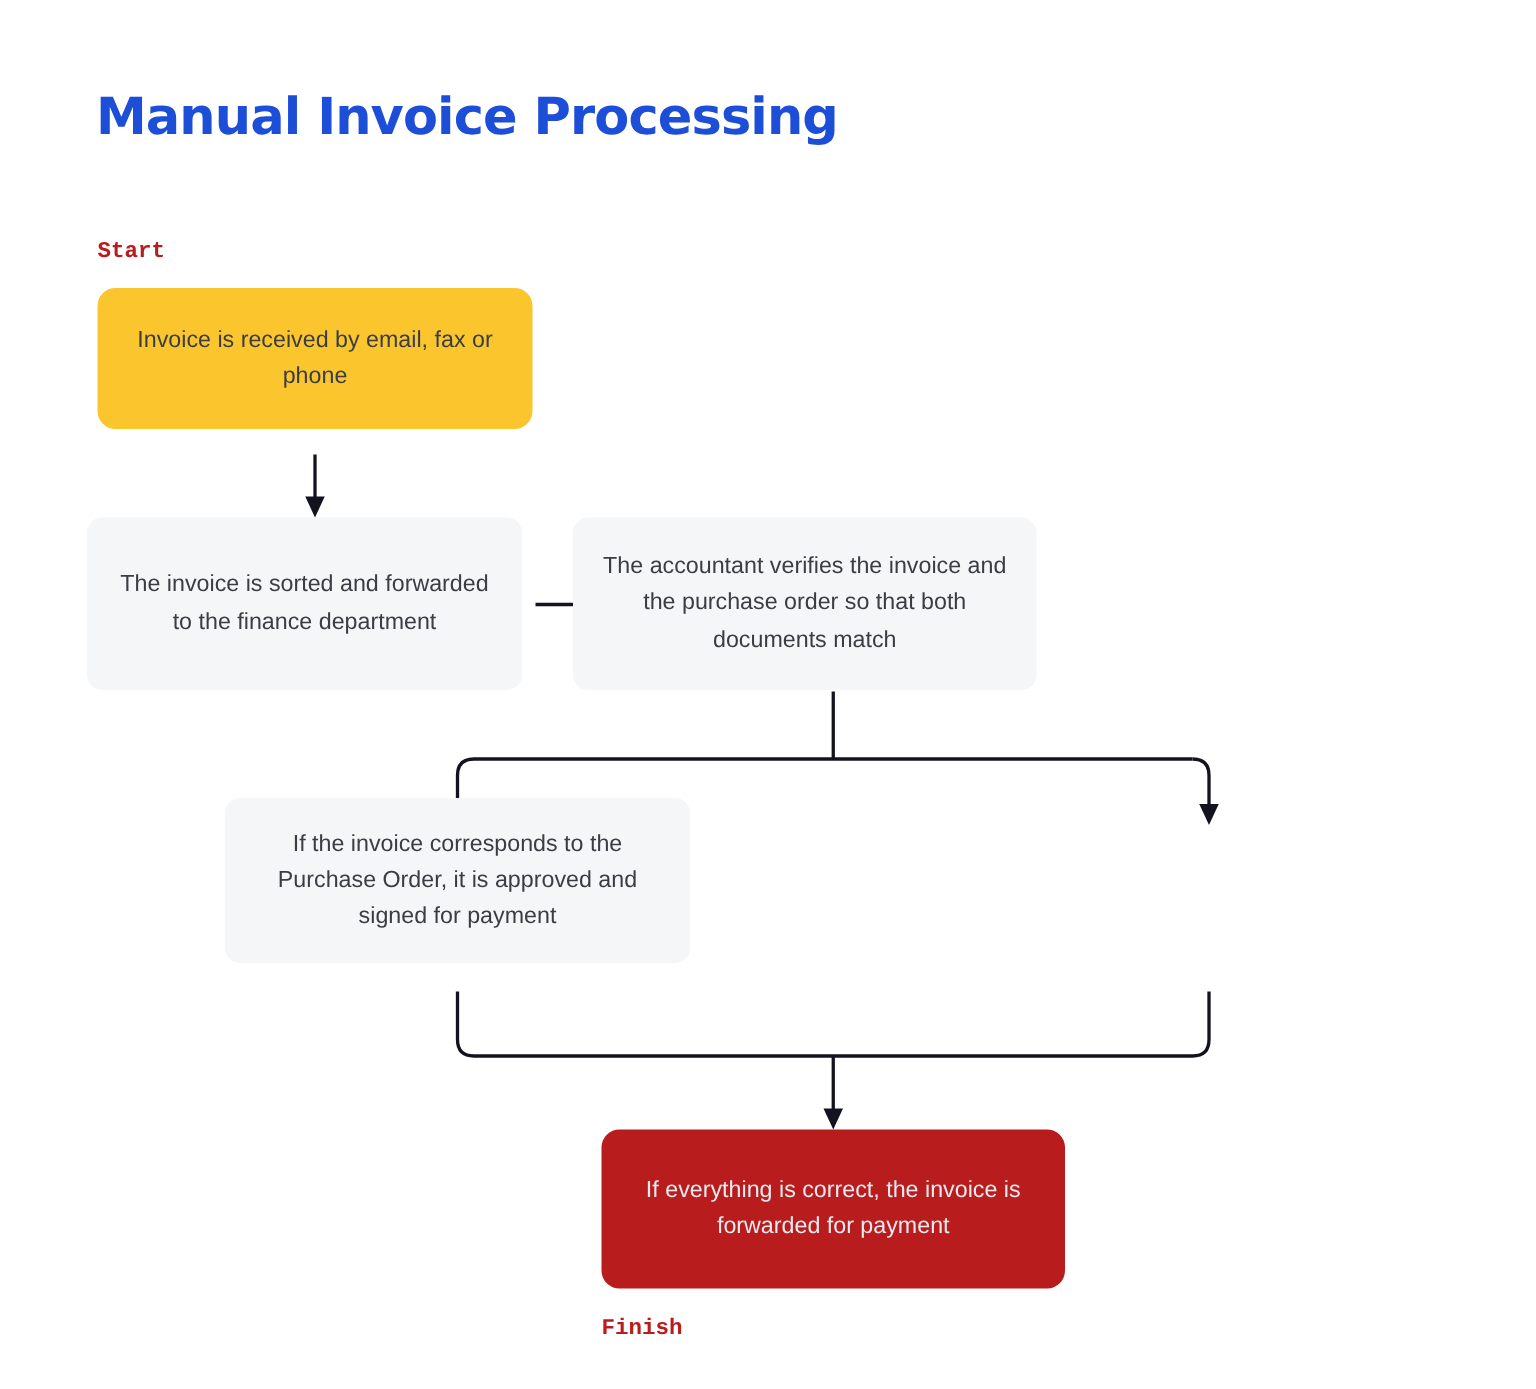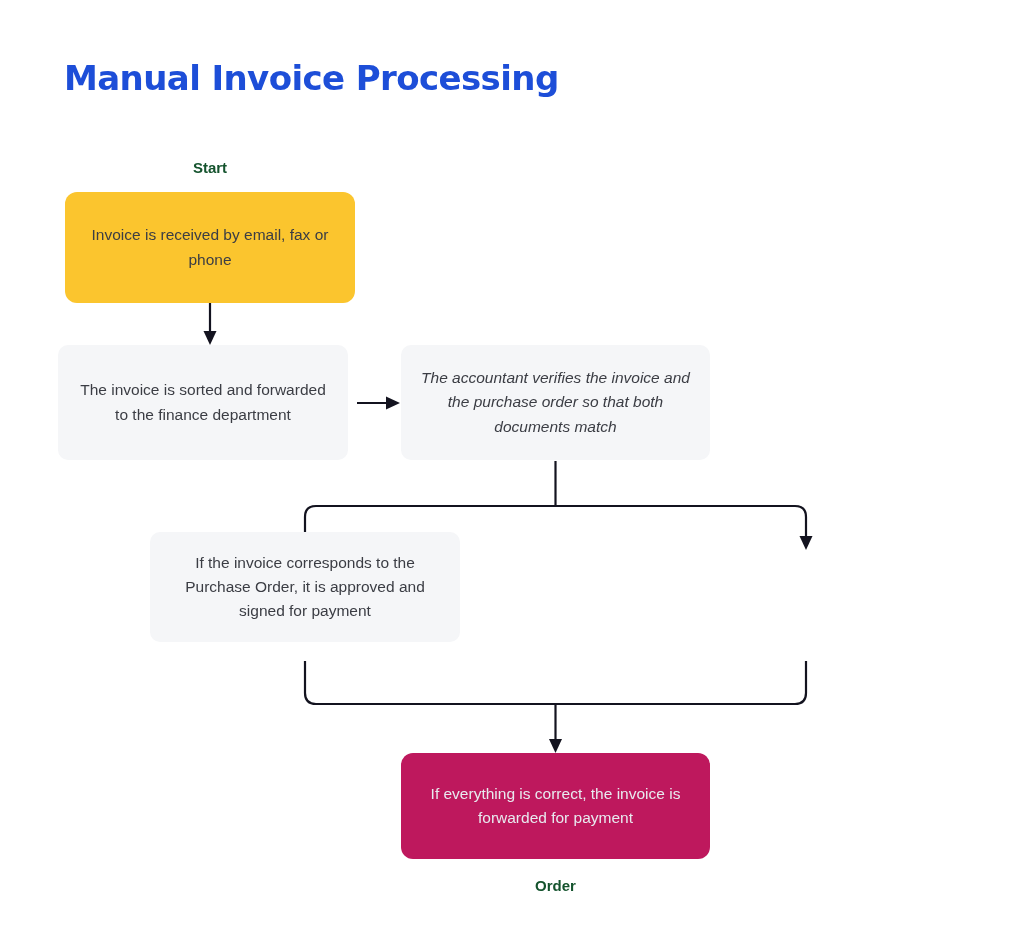--- a/index.html
+++ b/index.html
@@ -36,23 +36,23 @@
     color: #1d4ed8;
     white-space: nowrap;
     font-family: "DejaVu Sans", "Liberation Sans", sans-serif;
   }
 
   
   .endpoint-label {
     position: absolute;
     font-size: 15px;
     font-weight: 700;
-    color: #14532d;
-    text-align: center;
+    color: #b91c1c;
     white-space: nowrap;
+    font-family: Liberation Mono, monospace;
   }
   .endpoint-label.start  { left: 65px;  top: 159px; width: 290px; }
   .endpoint-label.finish { left: 401px; top: 877px; width: 309px; }
 
   
   .node {
     position: absolute;
     box-sizing: border-box;
     display: flex;
     align-items: center;
@@ -66,29 +66,29 @@
     background: #f5f6f8;
   }
   .node .node-text { display: block; width: 100%; }
 
   .node.start-node {
     background: #fbc52e;
     color: #3b3d44;
     border-radius: 12px;
   }
   .node.end-node {
-    background: #be185d;
+    background: #b91c1c;
     color: #e8eaef;
     border-radius: 12px;
   }
 
   
-  #node-start   { left: 65px;  top: 192px; width: 290px; height: 111px; }
+  #node-start   { left: 65px;  top: 192px; width: 290px; height: 94px; }
   #node-sorted  { left: 58px;  top: 345px; width: 290px; height: 115px; }
-  #node-verify  { left: 401px; top: 345px; width: 309px; height: 115px; font-style: italic; }
+  #node-verify  { left: 382px; top: 345px; width: 309px; height: 115px; }
   #node-approve { left: 150px; top: 532px; width: 310px; height: 110px; }
   #node-unclear { left: 651px; top: 550px; width: 309px; height: 110px; }
   #node-final   { left: 401px; top: 753px; width: 309px; height: 106px; }
 
   
   #connectors {
     position: absolute;
     left: 0;
     top: 0;
     width: 1024px;
@@ -155,15 +155,15 @@
 
   <div class="node" id="node-approve">
     <span class="node-text">If the invoice corresponds to the Purchase Order, it is approved and signed for payment</span>
   </div>
 
 
   <div class="node end-node" id="node-final">
     <span class="node-text">If everything is correct, the invoice is forwarded for payment</span>
   </div>
 
-  <div class="endpoint-label finish">Order</div>
+  <div class="endpoint-label finish">Finish</div>
 
 </div>
 
 </body></html>

